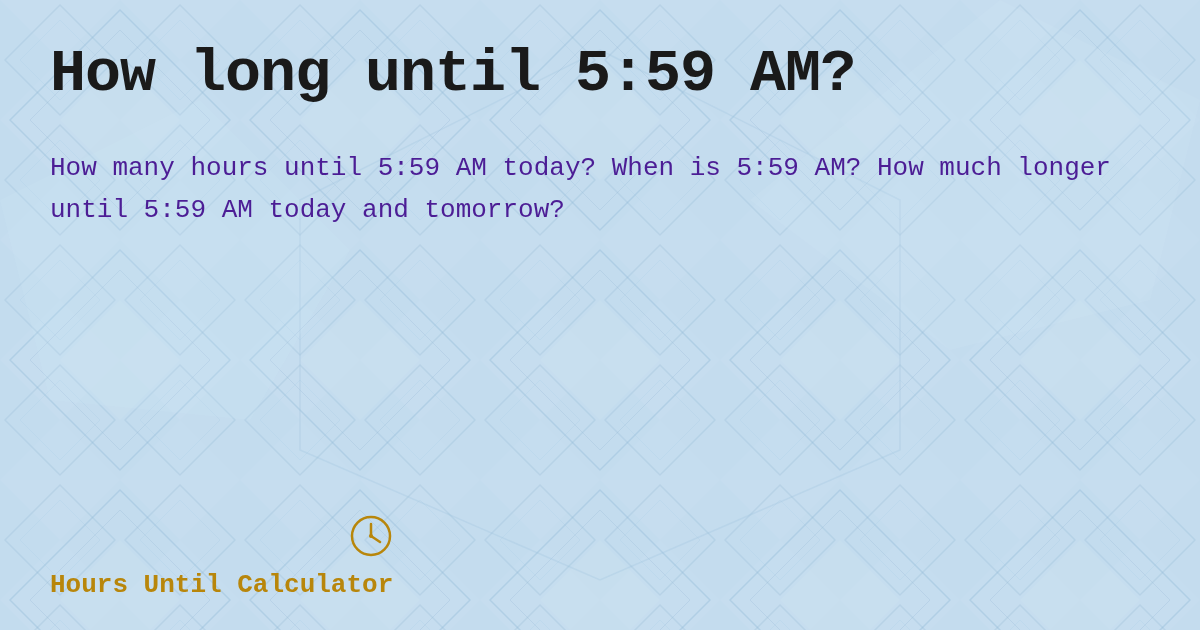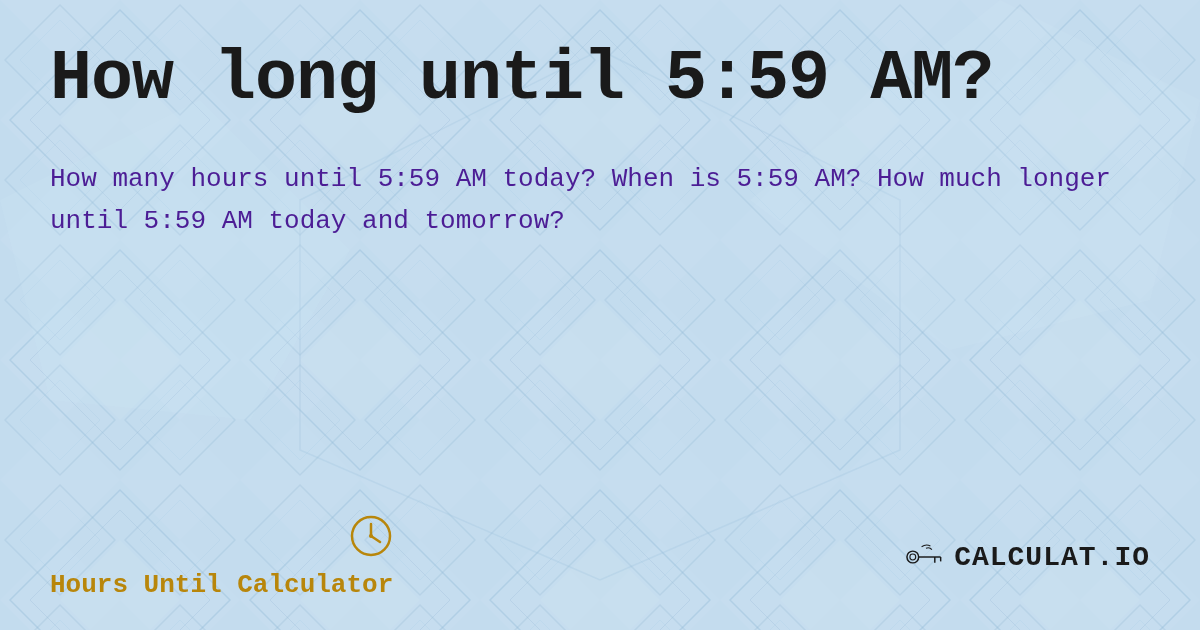--- a/index.html
+++ b/index.html
@@ -29,21 +29,21 @@
     .content {
       position: relative;
       z-index: 1;
       padding: 40px 50px;
       height: 100%;
       display: flex;
       flex-direction: column;
     }
 
     .title {
-      font-size: 70px;
+      font-size: 60px;
       font-weight: 700;
       color: #1a1a1a;
       margin-bottom: 40px;
       font-family: 'Courier New', Courier, monospace;
       letter-spacing: -1px;
     }
 
     .description {
       font-size: 26px;
       font-family: 'Courier New', Courier, monospace;
@@ -143,28 +143,13 @@
 
     <svg class="clock-icon" viewBox="0 0 44 44" xmlns="http://www.w3.org/2000/svg">
       <circle cx="22" cy="22" r="19" fill="none" stroke="#b8860b" stroke-width="2.5"></circle>
       <line x1="22" y1="22" x2="22" y2="10" stroke="#b8860b" stroke-width="2.5" stroke-linecap="round"></line>
       <line x1="22" y1="22" x2="31" y2="28" stroke="#b8860b" stroke-width="2.5" stroke-linecap="round"></line>
       <circle cx="22" cy="22" r="2" fill="#b8860b"></circle>
     </svg>
     <span class="hours-until-text">Hours Until Calculator</span>
   </div>
 
-  <div class="calculat-logo">
-
-    <svg class="logo-icon" viewBox="0 0 60 44" xmlns="http://www.w3.org/2000/svg">
-
-      <circle cx="12" cy="22" r="8" fill="none" stroke="#1a1a1a" stroke-width="2"></circle>
-      <circle cx="12" cy="22" r="4" fill="none" stroke="#1a1a1a" stroke-width="1.5"></circle>
-      <line x1="20" y1="22" x2="50" y2="22" stroke="#1a1a1a" stroke-width="2"></line>
-      <line x1="42" y1="22" x2="42" y2="30" stroke="#1a1a1a" stroke-width="2"></line>
-      <line x1="50" y1="22" x2="50" y2="28" stroke="#1a1a1a" stroke-width="2"></line>
-
-      <path d="M 30 10 Q 35 8 38 12" fill="none" stroke="#1a1a1a" stroke-width="1.5"></path>
-      <path d="M 24 8 Q 30 4 36 7" fill="none" stroke="#1a1a1a" stroke-width="1.5"></path>
-    </svg>
-    <span class="calculat-logo-text">CALCULAT.IO</span>
-  </div>
 </div>
 
 </body></html>

